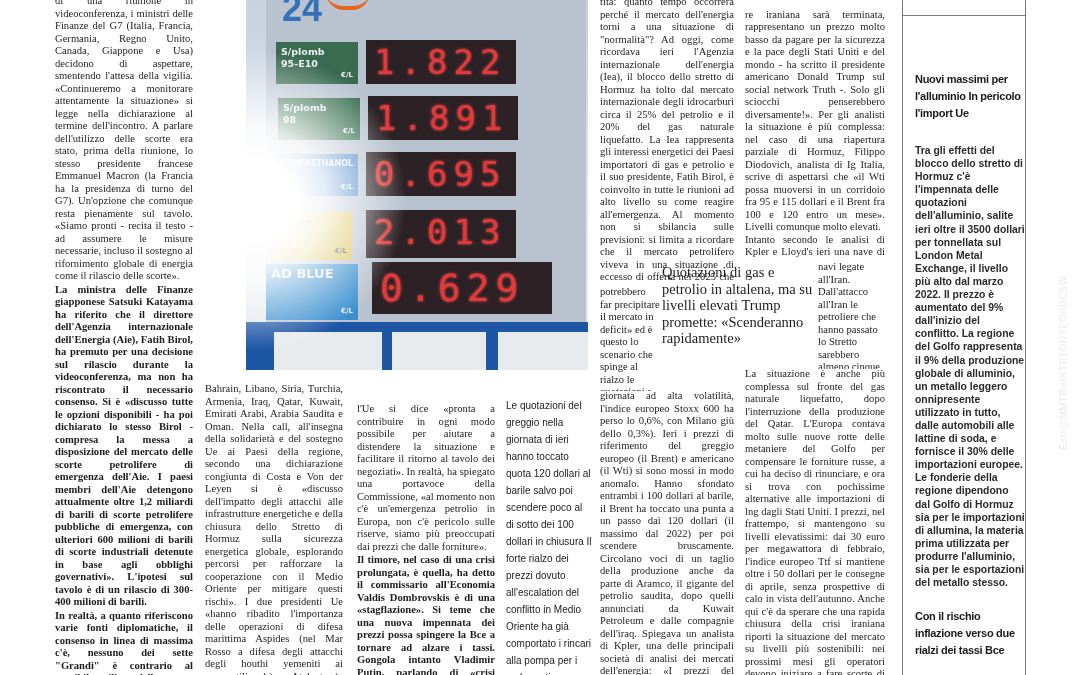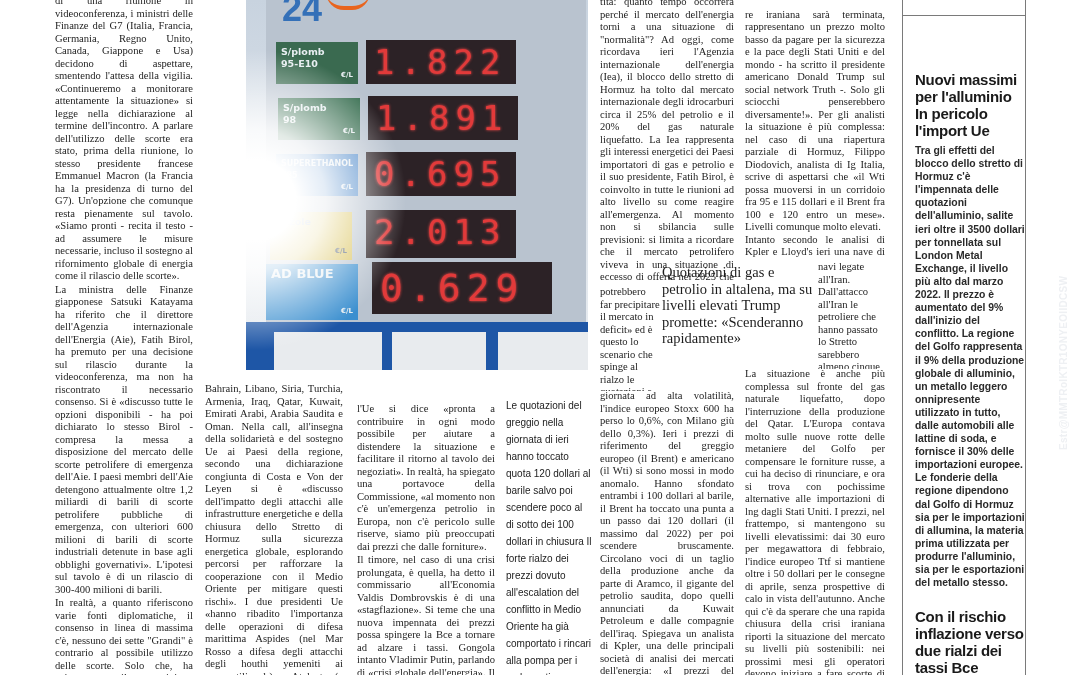--- a/index.html
+++ b/index.html
@@ -1,21 +1,21 @@
 <!DOCTYPE html>
 <html><head>
 <meta charset="utf-8">
 <style>
   * { box-sizing: border-box; margin: 0; padding: 0; }
   html, body { width: 1080px; height: 675px; overflow: hidden; background: #ffffff; }
   body { position: relative; font-family: "Liberation Serif", serif; color: #1d1d1d; }
 
   .col { position: absolute; font-size: 10.6px; line-height: 12.5px; text-align: justify; hyphens: auto; overflow: hidden; }
   .col p { text-indent: 0; margin-bottom: 0; }
-  .col p + p { margin-top: 1px; }
+  .col p + p { margin-top: 1px; font-weight: bold; }
 
   #col1 { left: 55px; top: -5px; width: 138px; height: 680px; }
 
   
   #photo { position: absolute; left: 246px; top: 0; width: 342px; height: 370px; overflow: hidden;
            background: linear-gradient(180deg, #c8d3df 0%, #dfe5ec 60%, #e8ecf0 100%); }
   #photo .sky { position: absolute; left: 0; top: 0; width: 342px; height: 370px;
            background: radial-gradient(circle at 10px 200px, #ffffff 0px, #ffffff 40px, rgba(255,255,255,0.85) 70px, rgba(255,255,255,0) 150px); z-index: 5; pointer-events: none; }
   #photo .board { position: absolute; left: 20px; top: -10px; width: 320px; height: 380px; background: #b9c3cf; }
   #photo .brand { position: absolute; left: 36px; top: -12px; font-family: "Liberation Sans", sans-serif; font-weight: bold; font-size: 36px; color: #3470b8; }
@@ -44,21 +44,21 @@
   #headline { position: absolute; left: 662px; top: 264px; width: 160px; text-align: left; font-family: "Liberation Serif", serif; font-size: 14.5px; line-height: 16.5px; color: #1d1d1d; }
 
   
   #col5-top { left: 745px; top: -4px; width: 140px; height: 265px; }
   #col5-wrap { left: 818px; top: 261px; width: 66px; height: 108px; text-align: left; }
   #col5-bottom { left: 745px; top: 368px; width: 140px; height: 310px; }
 
   
   #sidebar { position: absolute; left: 902px; top: -2px; width: 124px; height: 690px; border-left: 1.5px solid #7a7a7a; border-right: 1.5px solid #7a7a7a; }
   #sidebar .topbox { position: absolute; left: -1.5px; top: 0; width: 124px; height: 18px; border-bottom: 1.5px solid #7a7a7a; }
-  .side-head { position: absolute; left: 12px; width: 110px; font-family: "Liberation Sans", sans-serif; font-weight: bold; font-size: 15px; line-height: 17px; color: #1a1a1a; letter-spacing: -0.3px; }
+  .side-head { position: absolute; left: 12px; width: 110px; font-family: "Liberation Sans", sans-serif; font-weight: bold; font-size: 11px; line-height: 17px; color: #1a1a1a; letter-spacing: -0.3px; }
   #sidebar-head-1 { top: 73px; }
   #sidebar-body { position: absolute; left: 12px; top: 146px; width: 110px; font-family: "Liberation Sans", sans-serif; font-weight: bold; font-size: 10.4px; line-height: 13.1px; color: #2a2a2a; }
   #sidebar-head-2 { top: 610px; }
 
   #vertical-stamp { position: absolute; left: 1058px; top: 250px; width: 14px; height: 200px; writing-mode: vertical-rl; transform: rotate(180deg); font-family: "Liberation Sans", sans-serif; font-weight: bold; font-size: 10px; color: #eef0f3; letter-spacing: 0.3px; }
 
   #page-edge { position: absolute; left: 0; top: 0; width: 48px; height: 675px; background: #ffffff; }
 </style>
 </head>
 <body>

